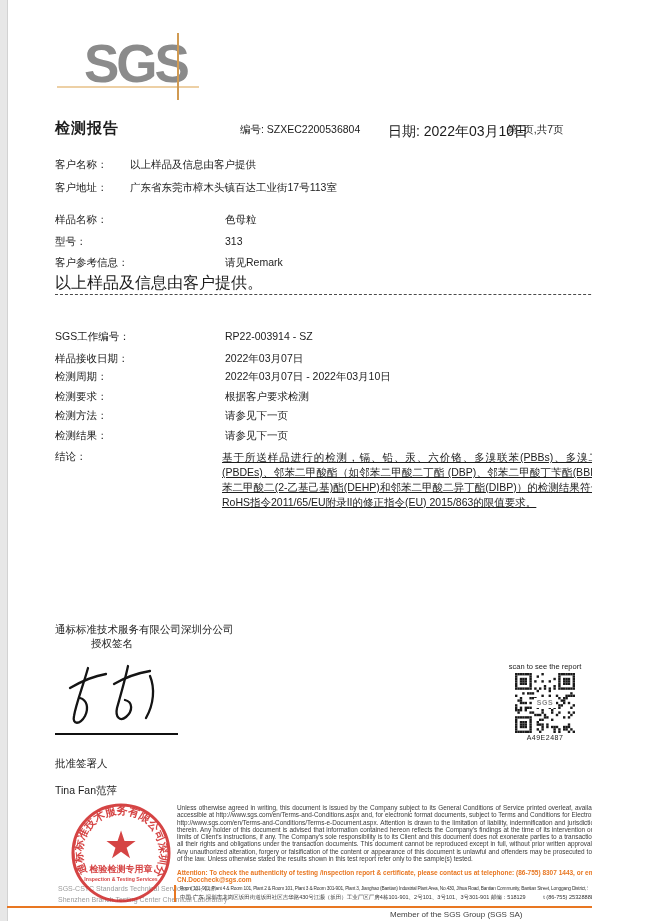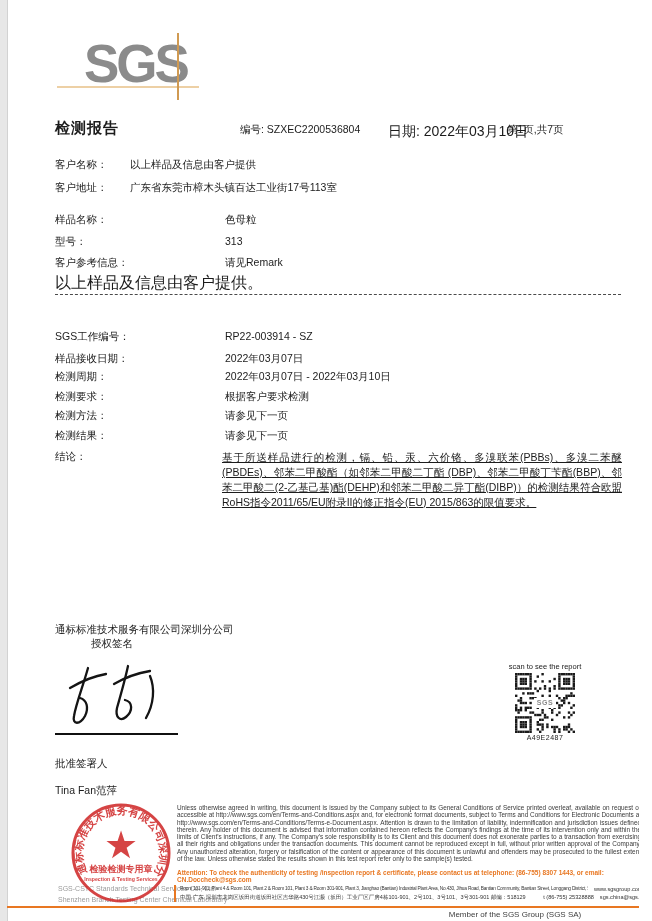--- a/index.html
+++ b/index.html
@@ -1,20 +1,19 @@
 <!DOCTYPE html>
 <html><head>
 <meta charset="utf-8">
 <style>
   html,body { margin:0; padding:0; background:#ffffff; }
   .page {
     position:relative; width:592px; height:921px; background:#fff;
     font-family:"Liberation Sans","DejaVu Sans",sans-serif; color:#1c1c1c;
     overflow:hidden;
-    padding-left:47px;
   }
   .abs { position:absolute; }
   .left-strip { left:0; top:0; width:7px; height:921px; background:#e7e7e7; border-right:1px solid #d2d2d2; }
 
   
   .logo-text { left:84px; top:37px; font-size:53px; font-weight:bold; color:#8b8b8b; letter-spacing:-3px; line-height:1; }
   .logo-hline { left:57px; top:86px; width:142px; height:2px; background:#edd0a5; }
   .logo-vline { left:177px; top:33px; width:2px; height:67px; background:#d09a52; }
 
   .report-title { left:55px; top:119px; font-size:15px; font-weight:bold; letter-spacing:1px; }
@@ -57,21 +56,21 @@
   .legal { left:177px; top:804px; width:464px; font-size:6.4px; line-height:7.3px; text-align:justify; color:#3a3a3a; }
   .attention { left:177px; top:869px; width:464px; font-size:6.5px; line-height:7.4px; color:#e87722; font-weight:bold; }
   .addr { left:174px; top:885px; width:470px; border-left:2px solid #e87722; padding-left:4px; color:#333; z-index:2; }
   .addr-en { display:flex; gap:6px; line-height:8px; }
   .addr-en .a-txt { flex:1; font-size:4.8px; letter-spacing:-0.2px; white-space:nowrap; overflow:hidden; }
   .addr-en .a-web { font-size:5.6px; white-space:nowrap; }
   .addr-cn { display:flex; gap:6px; line-height:9px; }
   .addr-cn .a-txt { flex:1; font-size:5.5px; white-space:nowrap; overflow:hidden; }
   .addr-cn .a-tel, .addr-cn .a-mail { font-size:5.6px; white-space:nowrap; }
   .footer-orange-line { left:7px; top:906px; width:645px; height:2px; background:#e87722; }
-  .member { left:390px; top:910px; width:250px; text-align:center; font-size:8px; color:#3d3d3d; }
+  .member { left:390px; top:910px; width:250px; text-align:left; font-size:8px; color:#3d3d3d; }
 </style>
 </head>
 <body>
 
 <div class="page">
   <div class="abs left-strip"></div>
 
   <div class="abs logo-text">SGS</div>
   <div class="abs logo-hline"></div>
   <div class="abs logo-vline"></div>

